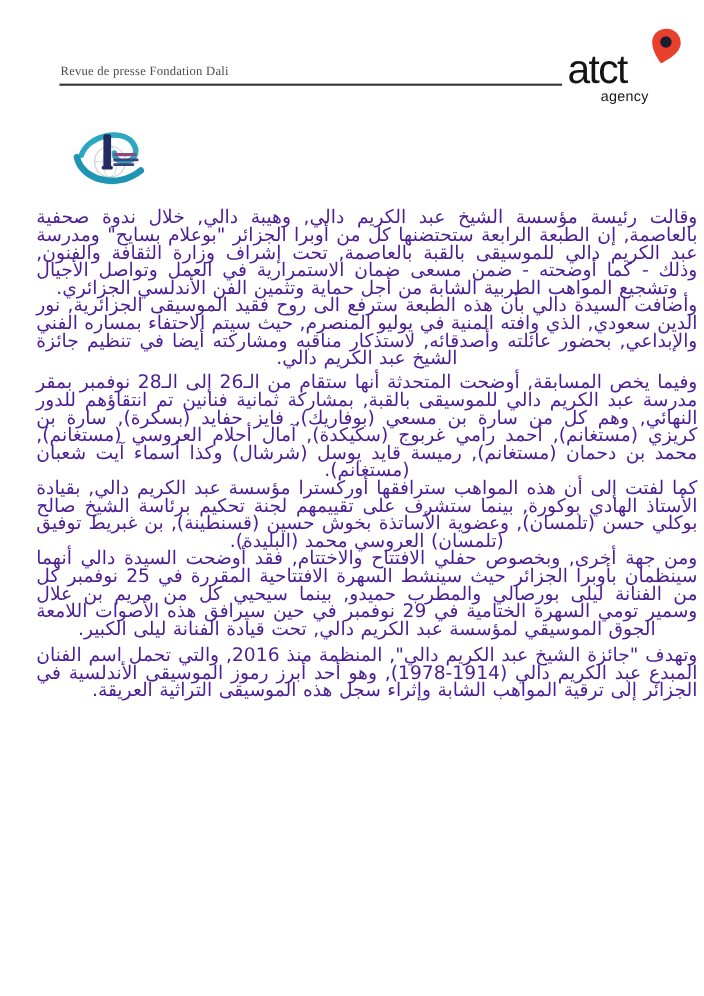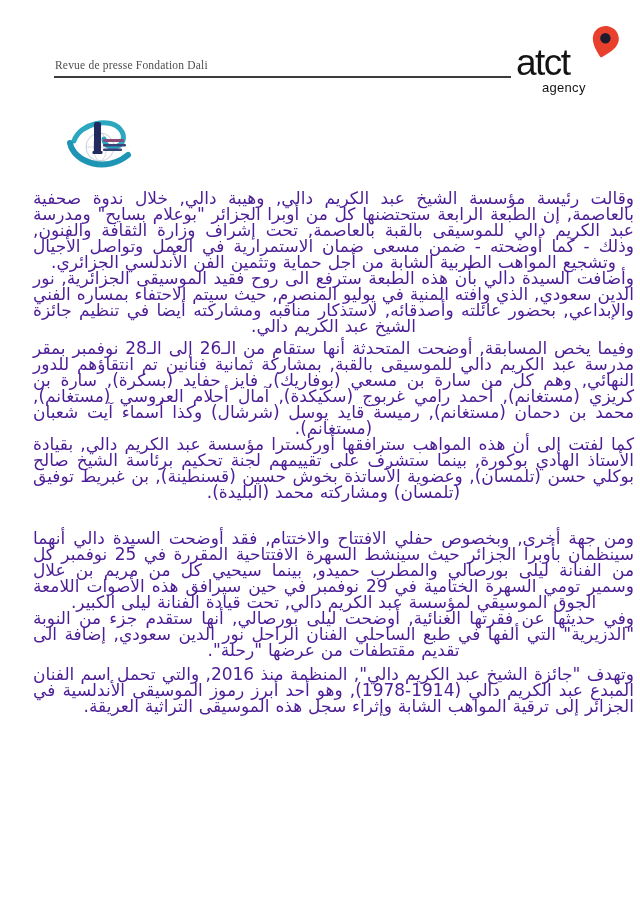--- a/index.html
+++ b/index.html
@@ -16,40 +16,40 @@
   .header-rule{
     position:absolute;left:54px;top:76px;width:457px;height:2px;background:#3b3b3b;
   }
   .atct-wrap{position:absolute;left:514px;top:24px;width:110px;height:72px;}
   .atct-brand{
     position:absolute;left:2px;top:22px;
     font-family:"Liberation Sans",sans-serif;font-weight:normal;
     font-size:37px;line-height:34px;color:#141414;letter-spacing:-1.5px;
   }
   .atct-sub{
-    position:absolute;left:28px;top:56px;width:52px;text-align:left;
+    position:absolute;left:28px;top:56px;width:52px;text-align:center;
     font-family:"Liberation Sans",sans-serif;
     font-size:13px;color:#141414;letter-spacing:.3px;
   }
   .atct-pin{position:absolute;left:76px;top:1px;width:30px;height:34px;}
   
   .pub-logo{position:absolute;left:62px;top:115px;width:76px;height:58px;}
   
   .article{
     position:absolute;left:33px;top:190px;width:601px;
     direction:rtl;unicode-bidi:embed;
   }
   .article p{
     margin:0;padding:0;
     font-size:17px;line-height:16px;color:#4c1d95;
     text-align:justify;text-align-last:center;
     word-spacing:.5px;
   }
   .article p.gap-sm{margin-top:6px;}
-  .article p.gap-lg{margin-top:30px;}
+  .article p.gap-lg{}
   .article p.last-right{margin-top:8px;text-align-last:right;}
 </style>
 </head>
 <body>
 
 <div class="header-title">Revue de presse Fondation Dali</div>
 
 <div class="header-rule"></div>
 
 <div class="atct-wrap">
@@ -76,17 +76,16 @@
 
   <rect x="41" y="24" width="21" height="3" rx="1" fill="#8a4a7a"></rect>
   <rect x="41" y="29" width="23" height="2.6" rx="1" fill="#3a4478"></rect>
   <rect x="41" y="33.4" width="19" height="2.6" rx="1" fill="#3a4478"></rect>
 </svg>
 
 <div class="article">
   <p>وقالت رئيسة مؤسسة الشيخ عبد الكريم دالي, وهيبة دالي, خلال ندوة صحفية بالعاصمة, إن الطبعة الرابعة ستحتضنها كل من أوبرا الجزائر "بوعلام بسايح" ومدرسة عبد الكريم دالي للموسيقى بالقبة بالعاصمة, تحت إشراف وزارة الثقافة والفنون, وذلك - كما أوضحته - ضمن مسعى ضمان الاستمرارية في العمل وتواصل الأجيال وتشجيع المواهب الطربية الشابة من أجل حماية وتثمين  الفن الأندلسي الجزائري.</p>
   <p>وأضافت السيدة دالي بأن هذه الطبعة سترفع الى روح فقيد الموسيقى الجزائرية, نور الدين سعودي, الذي وافته المنية في يوليو المنصرم, حيث سيتم الاحتفاء بمساره الفني والإبداعي, بحضور عائلته وأصدقائه, لاستذكار مناقبه ومشاركته أيضا في تنظيم جائزة الشيخ عبد الكريم دالي.</p>
   <p class="gap-sm">وفيما يخص المسابقة, أوضحت المتحدثة أنها ستقام من الـ26 إلى  الـ28 نوفمبر بمقر مدرسة عبد الكريم دالي للموسيقى بالقبة, بمشاركة ثمانية فنانين تم انتقاؤهم للدور النهائي, وهم كل من سارة بن مسعي (بوفاريك), فايز حفايد (بسكرة), سارة بن كريزي (مستغانم), أحمد رامي غربوج (سكيكدة), آمال أحلام العروسي (مستغانم), محمد بن دحمان (مستغانم), رميسة قايد يوسل (شرشال) وكذا أسماء آيت شعبان (مستغانم).</p>
-  <p>كما لفتت إلى أن هذه المواهب سترافقها أوركسترا مؤسسة عبد الكريم دالي, بقيادة الأستاذ الهادي بوكورة, بينما ستشرف على تقييمهم لجنة تحكيم برئاسة الشيخ صالح بوكلي حسن (تلمسان), وعضوية الأساتذة بخوش حسين (قسنطينة), بن غبريط توفيق (تلمسان) ومشاركته محمد (البليدة).</p>
+  <p>كما لفتت إلى أن هذه المواهب سترافقها أوركسترا مؤسسة عبد الكريم دالي, بقيادة الأستاذ الهادي بوكورة, بينما ستشرف على تقييمهم لجنة تحكيم برئاسة الشيخ صالح بوكلي حسن (تلمسان), وعضوية الأساتذة بخوش حسين (قسنطينة), بن غبريط توفيق (تلمسان) العروسي محمد (البليدة).</p>
   <p class="gap-lg">ومن جهة أخرى, وبخصوص حفلي الافتتاح والاختتام, فقد أوضحت السيدة دالي أنهما سينظمان بأوبرا الجزائر حيث سينشط السهرة الافتتاحية المقررة في 25 نوفمبر كل من الفنانة ليلى بورصالي والمطرب حميدو, بينما سيحيي كل من مريم بن علال وسمير تومي السهرة الختامية في 29 نوفمبر في حين سيرافق هذه الأصوات اللامعة الجوق الموسيقي لمؤسسة عبد الكريم دالي, تحت قيادة الفنانة ليلى الكبير.</p>
-  <p>وفي حديثها عن فقرتها الغنائية, أوضحت  ليلى بورصالي, أنها ستقدم جزء من النوبة "الدزيرية" التي ألفها في طبع الساحلي الفنان الراحل نور الدين سعودي, إضافة الى تقديم مقتطفات من عرضها "رحلة".</p>
   <p class="last-right">وتهدف "جائزة الشيخ عبد الكريم دالي", المنظمة منذ 2016, والتي تحمل اسم الفنان المبدع عبد الكريم دالي (1914-1978), وهو أحد أبرز رموز الموسيقى الأندلسية في الجزائر إلى ترقية المواهب الشابة وإثراء سجل هذه الموسيقى التراثية العريقة.</p>
 </div>
 
 </body></html>

